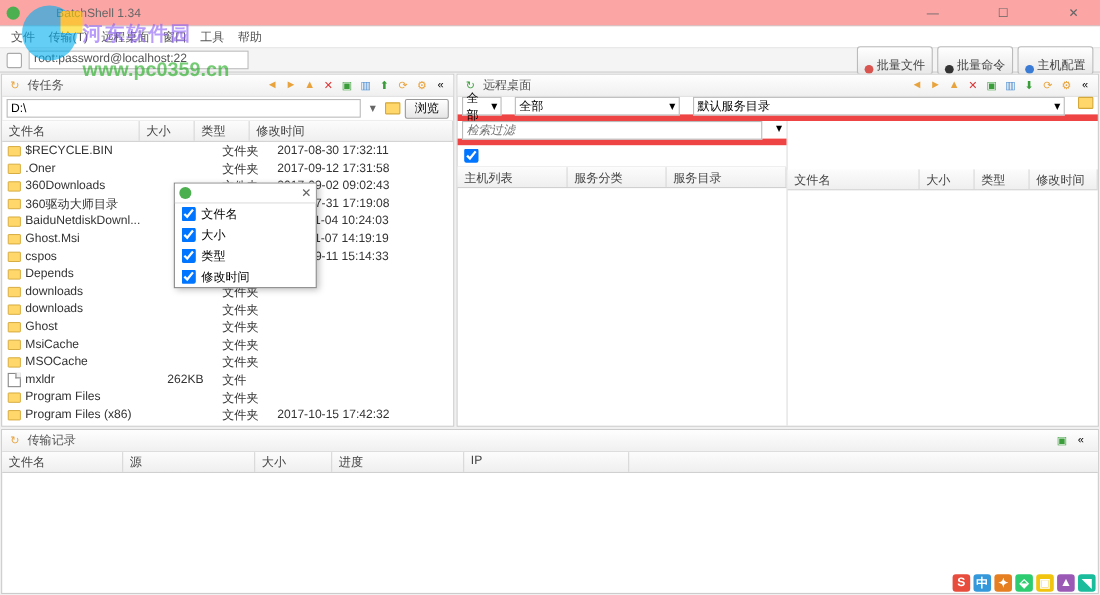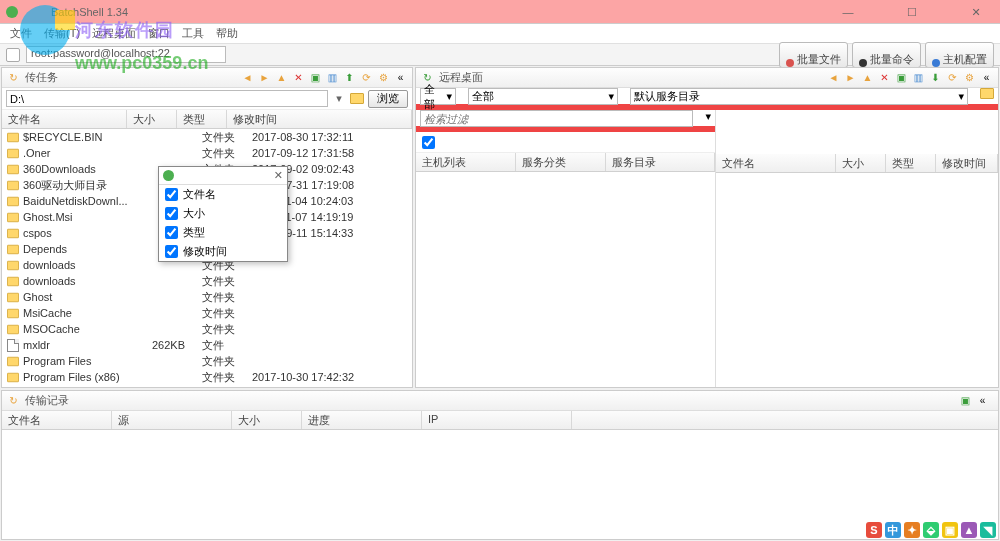--- a/index.html
+++ b/index.html
@@ -266,21 +266,21 @@
           <div class="c-name">Program Files</div>
           <div class="c-size"></div>
           <div class="c-type">文件夹</div>
           <div class="c-mtime"></div>
         </div>
         <div class="row">
           <span class="folder-ic"></span>
           <div class="c-name">Program Files (x86)</div>
           <div class="c-size"></div>
           <div class="c-type">文件夹</div>
-          <div class="c-mtime">2017-10-30 17:42:32</div>
+          <div class="c-mtime">2017-10-15 17:42:32</div>
         </div>
         <div class="row">
           <div class="c-size"></div>
           <div class="c-type">文件夹</div>
         </div>
       </div>
   </div>
 
   <div class="pane right">
     <div class="panehdr">

